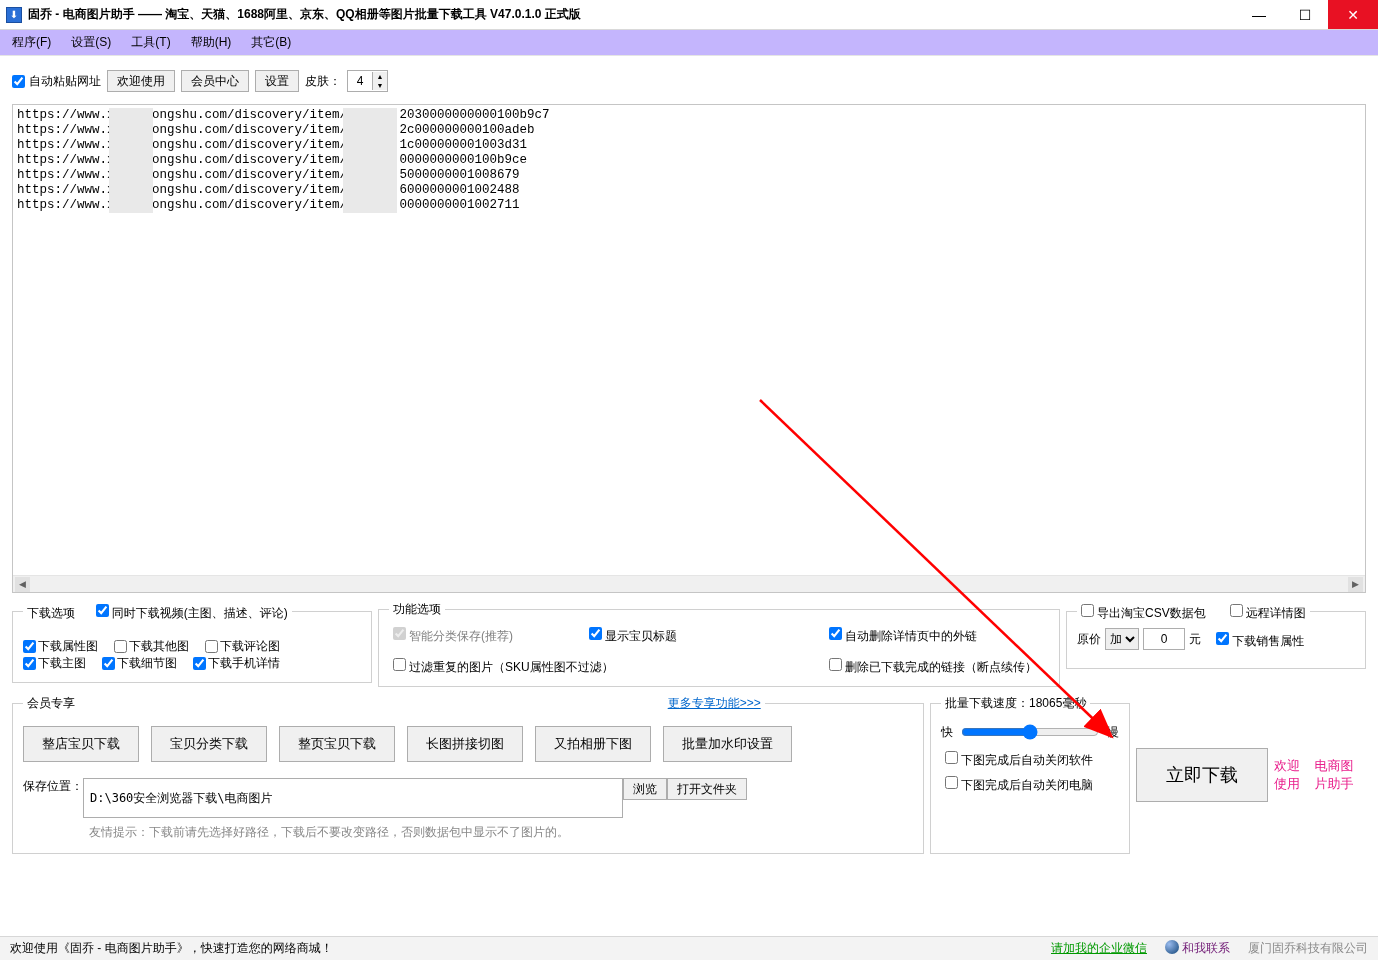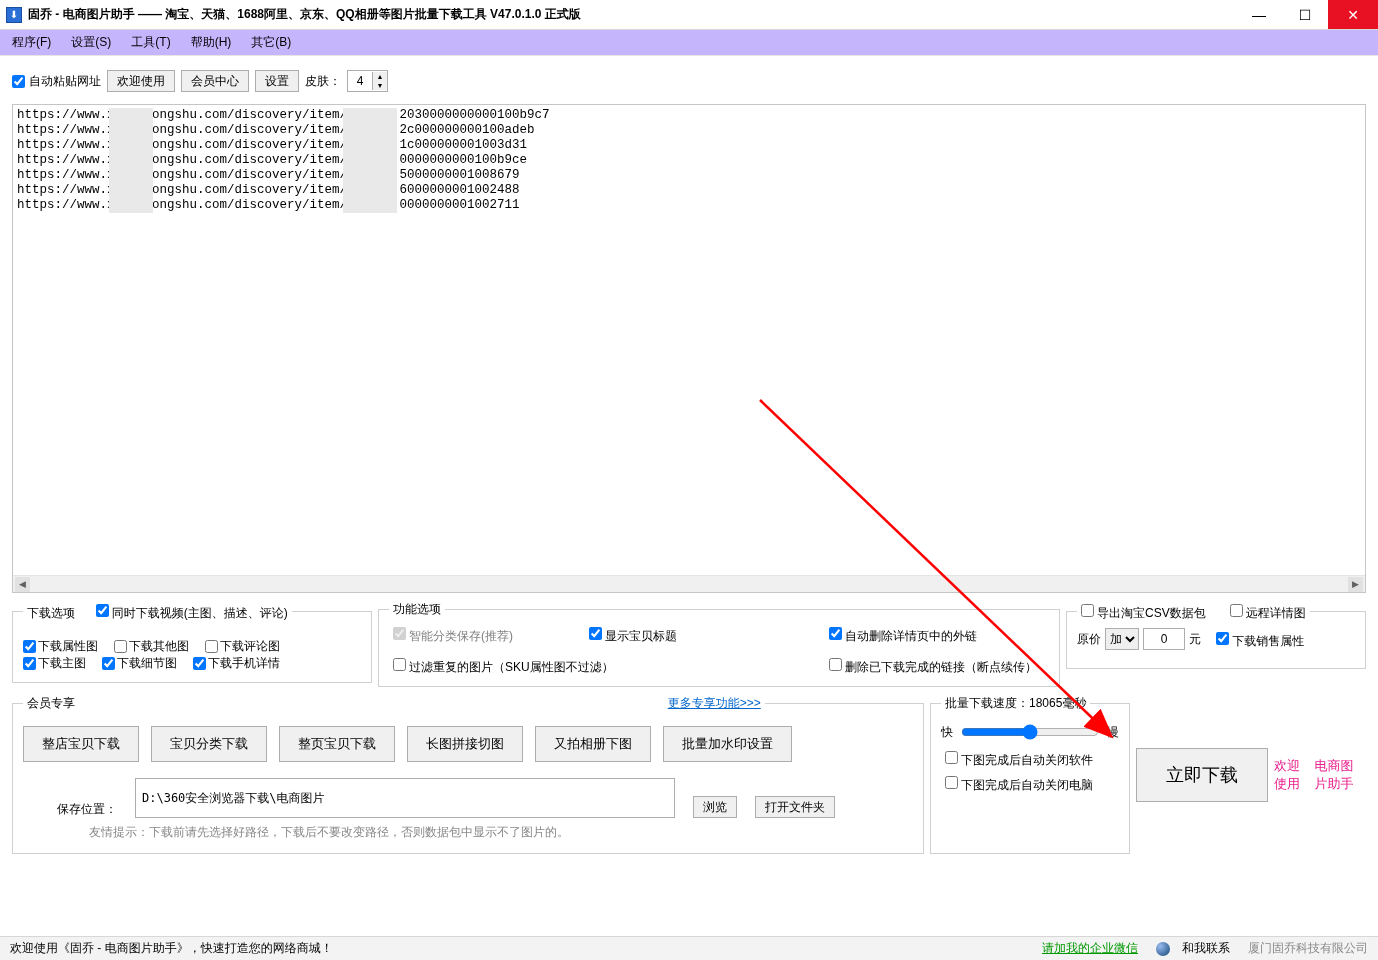--- a/index.html
+++ b/index.html
@@ -81,21 +81,21 @@
   .checks-col { display:flex; flex-direction:column; gap:4px; margin-top:6px;}
   .dl-panel { flex:0 0 230px; display:flex; flex-direction:row; align-items:center; justify-content:flex-start; gap:6px;}
   .big-dl-btn { width:180px; height:54px; font-size:18px; background:#f0f0f0; border:1px solid #adadad; cursor:pointer;}
   .pink { color:#e91e8c; font-size:13px;}
 
   .statusbar {
     position:absolute; bottom:0; left:0; right:0; height:24px; border-top:1px solid #d7d7d7; background:#f3f3f3; display:flex; align-items:center; padding:0 10px; gap:18px;
   }
   .statusbar .left { font-weight:normal;}
   .statusbar .wechat { margin-left:auto; color:#009900; text-decoration:underline; cursor:pointer;}
-  .statusbar .contact { color:#000000; display:inline-flex; align-items:center; gap:12px; cursor:pointer;}
+  .statusbar .contact { color:#701a75; display:inline-flex; gap:3px; cursor:pointer;}
   .statusbar .company { color:#888; }
   .globe { width:14px; height:14px; border-radius:50%; background:radial-gradient(circle at 30% 30%, #9be, #147); display:inline-block;}
 
   .arrow-annot { position:absolute; pointer-events:none; }
   select { border:1px solid #adadad; height:22px; font-size:12px;}
   input.num { border:1px solid #adadad; width:42px; text-align:center; height:22px; font-size:12px;}
 </style>
 </head>
 <body>
 
@@ -224,21 +224,21 @@
     </legend>
     <div class="vip-btns">
       <button class="btn">整店宝贝下载</button>
       <button class="btn">宝贝分类下载</button>
       <button class="btn">整页宝贝下载</button>
       <button class="btn">长图拼接切图</button>
       <button class="btn">又拍相册下图</button>
       <button class="btn">批量加水印设置</button>
     </div>
 
-    <div style="display:flex; align-items:flex-end; gap:18px; margin-top:16px;margin-left:34px;">
+    <div style="display:flex; align-items:flex-start; gap:0; margin-top:16px;">
       <span>保存位置：</span>
       <input type="text" style="flex: 0 0 540px; border: 1px solid rgb(173, 173, 173); padding: 19px 6px; font-size: 12px; height: 24px; font-family: SimSun, monospace;" value="D:\360安全浏览器下载\电商图片">
       <button class="btn">浏览</button>
       <button class="btn">打开文件夹</button>
     </div>
     <div style="color:#888; margin:6px 0 0 66px;">友情提示：下载前请先选择好路径，下载后不要改变路径，否则数据包中显示不了图片的。</div>
   </fieldset>
 
   <fieldset class="speed">
     <legend>

